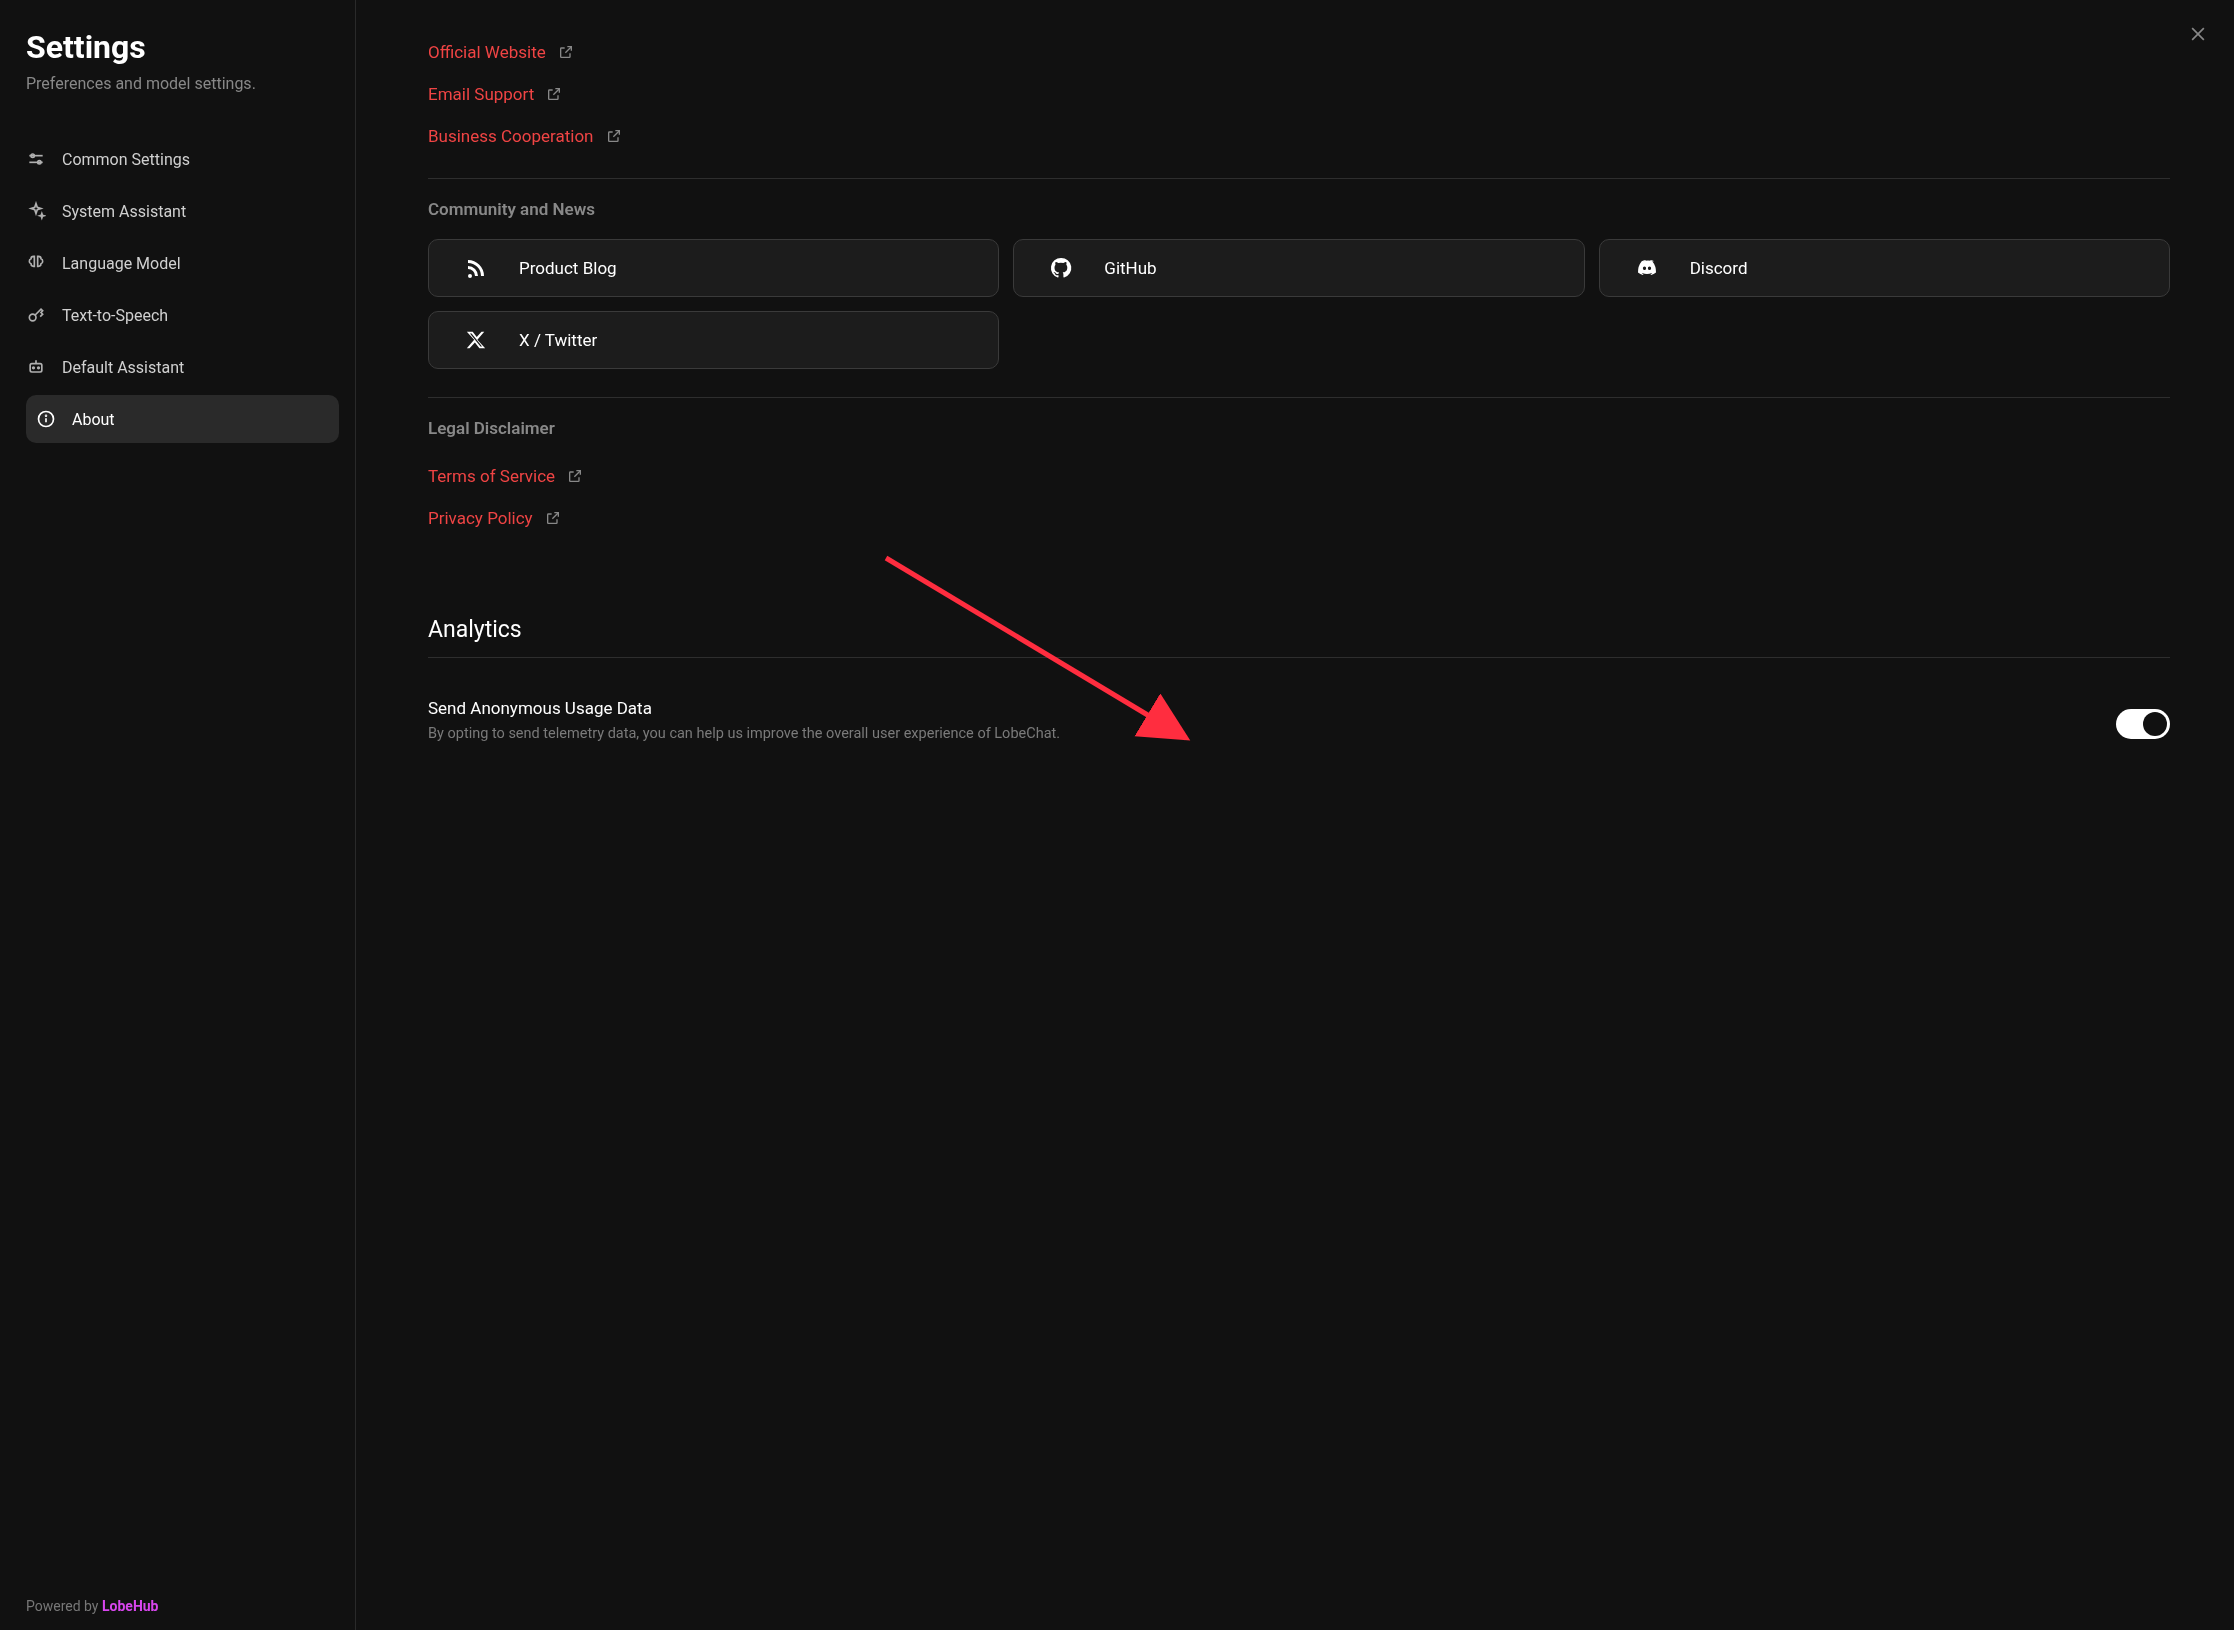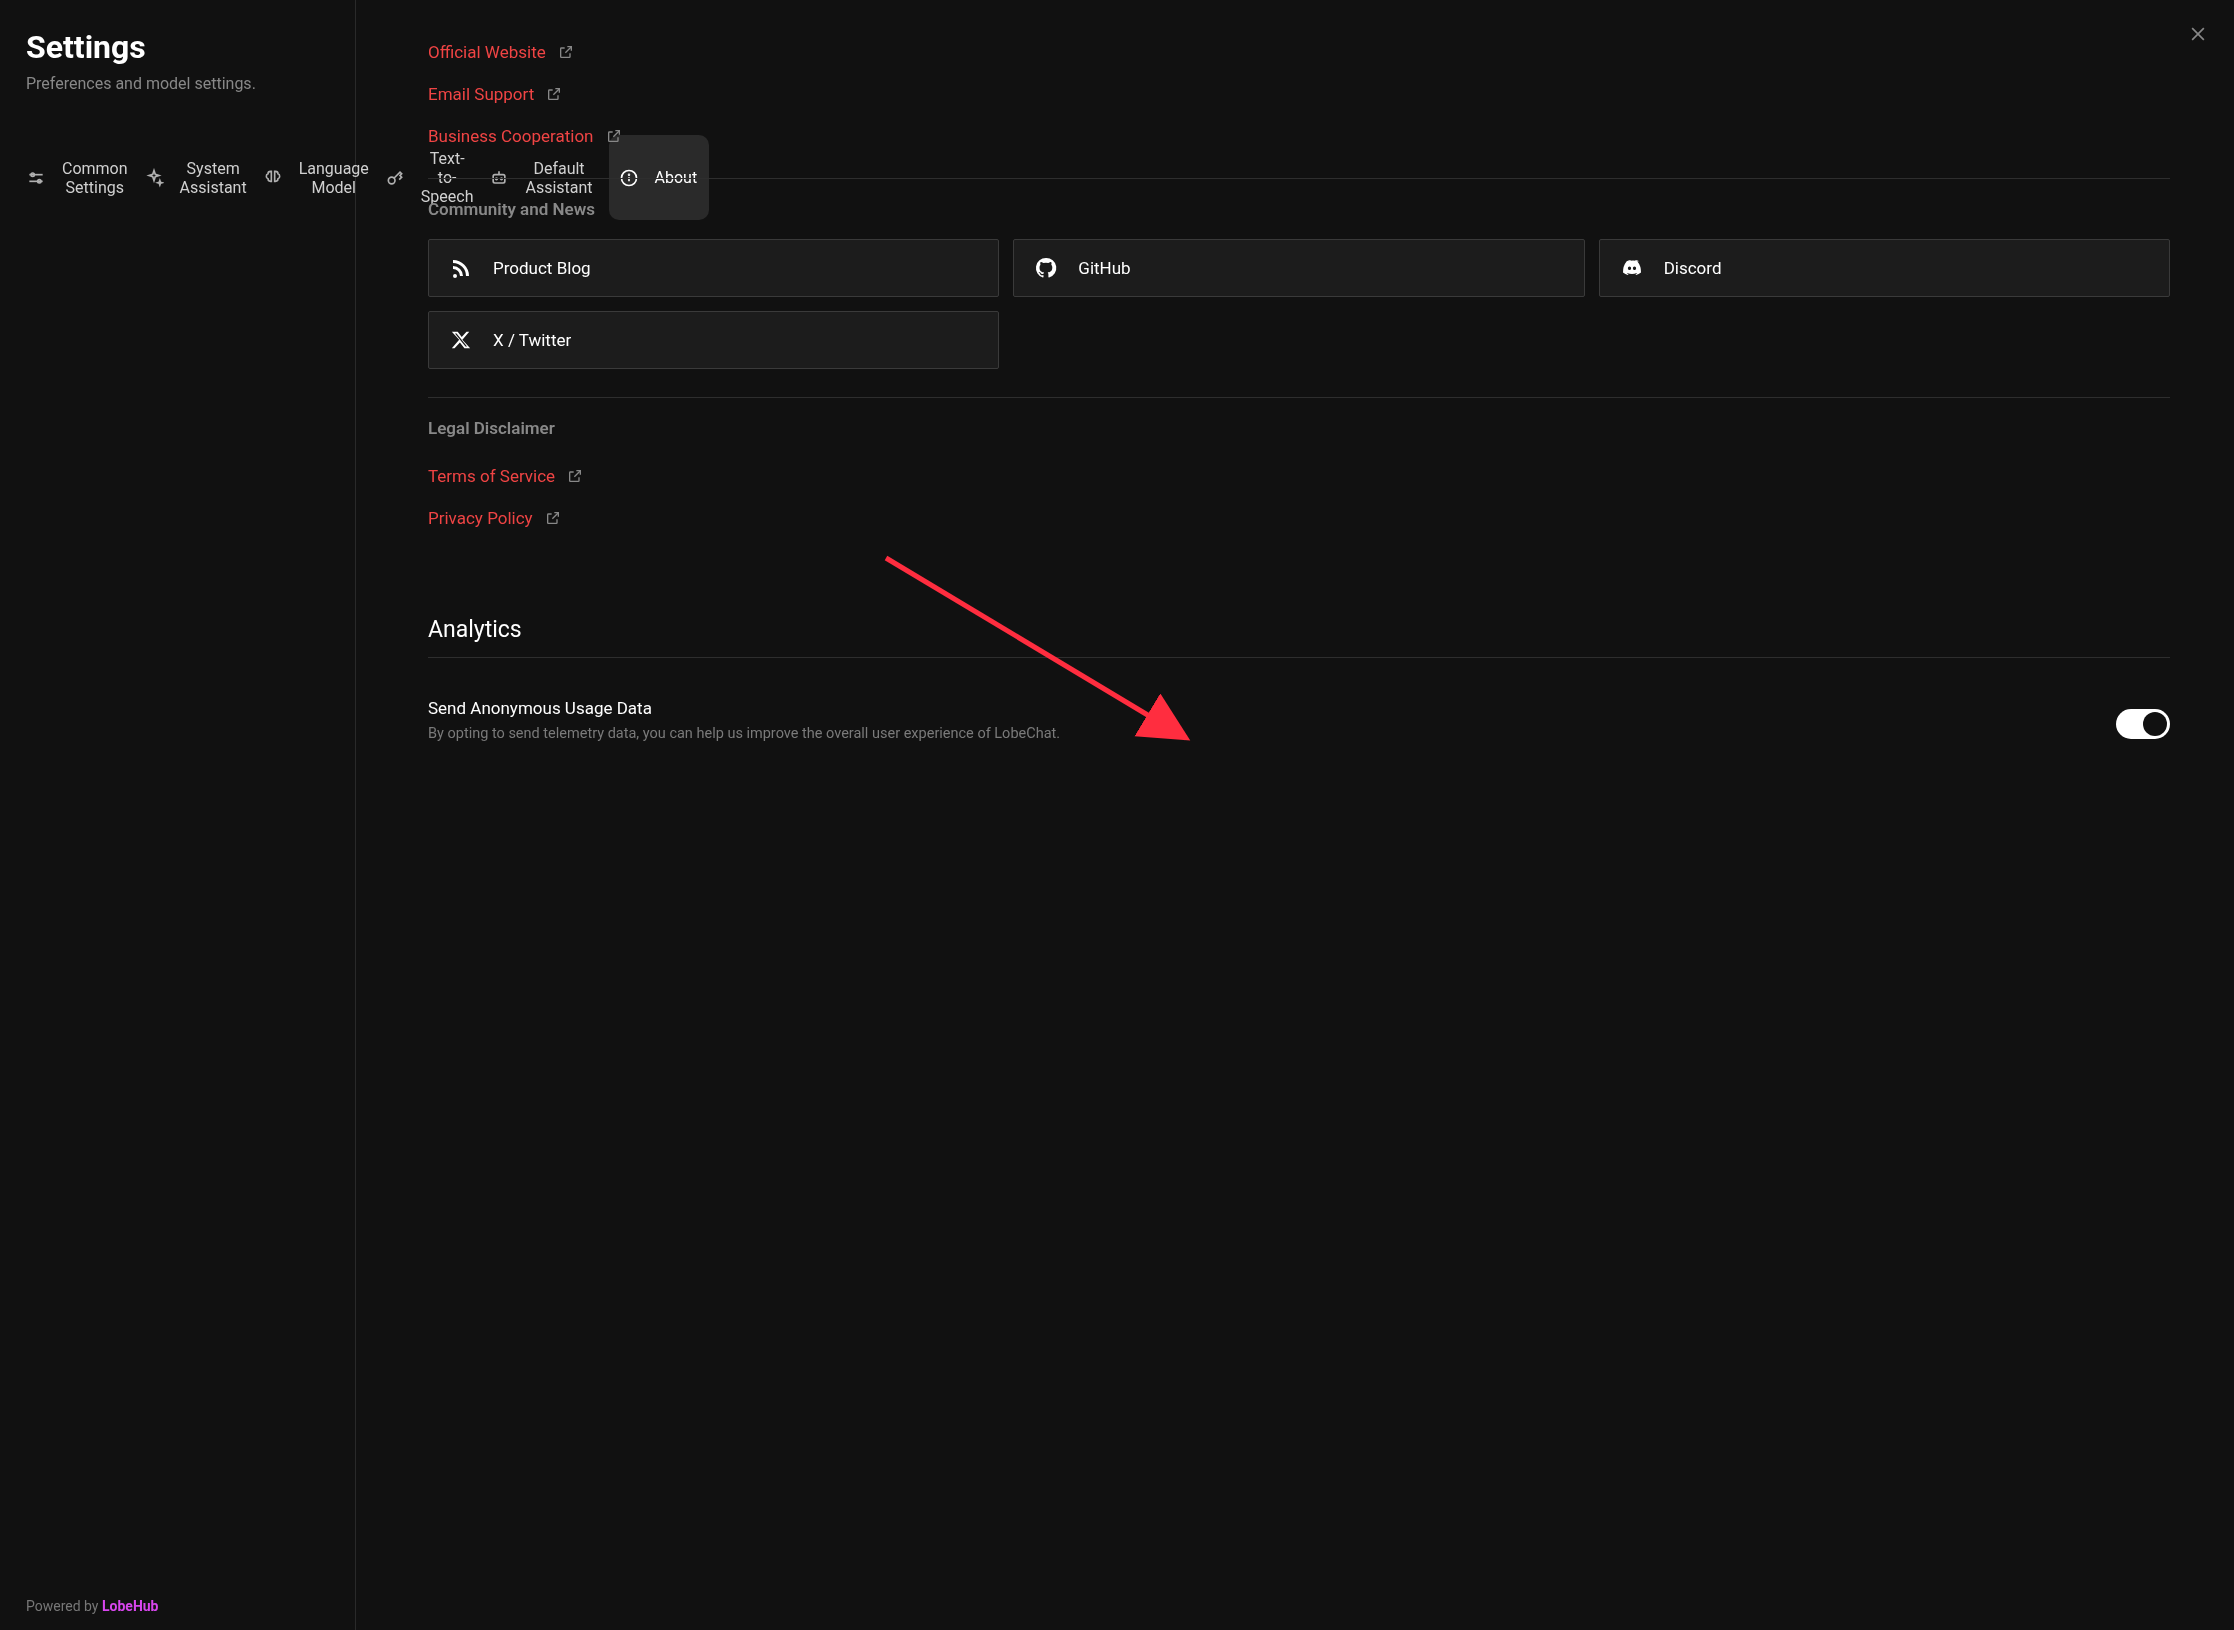--- a/index.html
+++ b/index.html
@@ -25,21 +25,21 @@
   .sidebar-title {
     font-size: 32px;
     font-weight: 700;
     margin-bottom: 8px;
   }
   .sidebar-subtitle {
     font-size: 16px;
     color: #888888;
     margin-bottom: 42px;
   }
-  .nav { display: flex; gap: 4px; text-align: center; }
+  .nav { display: flex; flex-direction: column; gap: 4px; }
   .nav-item {
     display: flex;
     align-items: center;
     gap: 16px;
     padding: 14px 12px 14px 0;
     border-radius: 10px;
     cursor: pointer;
     color: #d0d0d0;
     font-size: 16px;
   }
@@ -114,25 +114,25 @@
 
   .card-grid {
     display: grid;
     grid-template-columns: repeat(3, 1fr);
     gap: 14px;
     margin-bottom: 28px;
   }
   .card {
     border: 1px solid #3a3a3a;
     background: #1c1c1c;
-    border-radius: 2px;
-    padding: 16px 20px;
-    display: flex;
-    align-items: center;
-    gap: 20px;
+    border-radius: 10px;
+    padding: 16px 35px;
+    display: flex;
+    align-items: center;
+    gap: 31px;
     font-size: 17px;
     cursor: pointer;
   }
   .card-icon { width: 24px; height: 24px; display: inline-flex; align-items:center; justify-content:center; }
 
   .heading {
     font-size: 23px;
     font-weight: 400;
     margin-top: 80px;
     margin-bottom: 10px;

